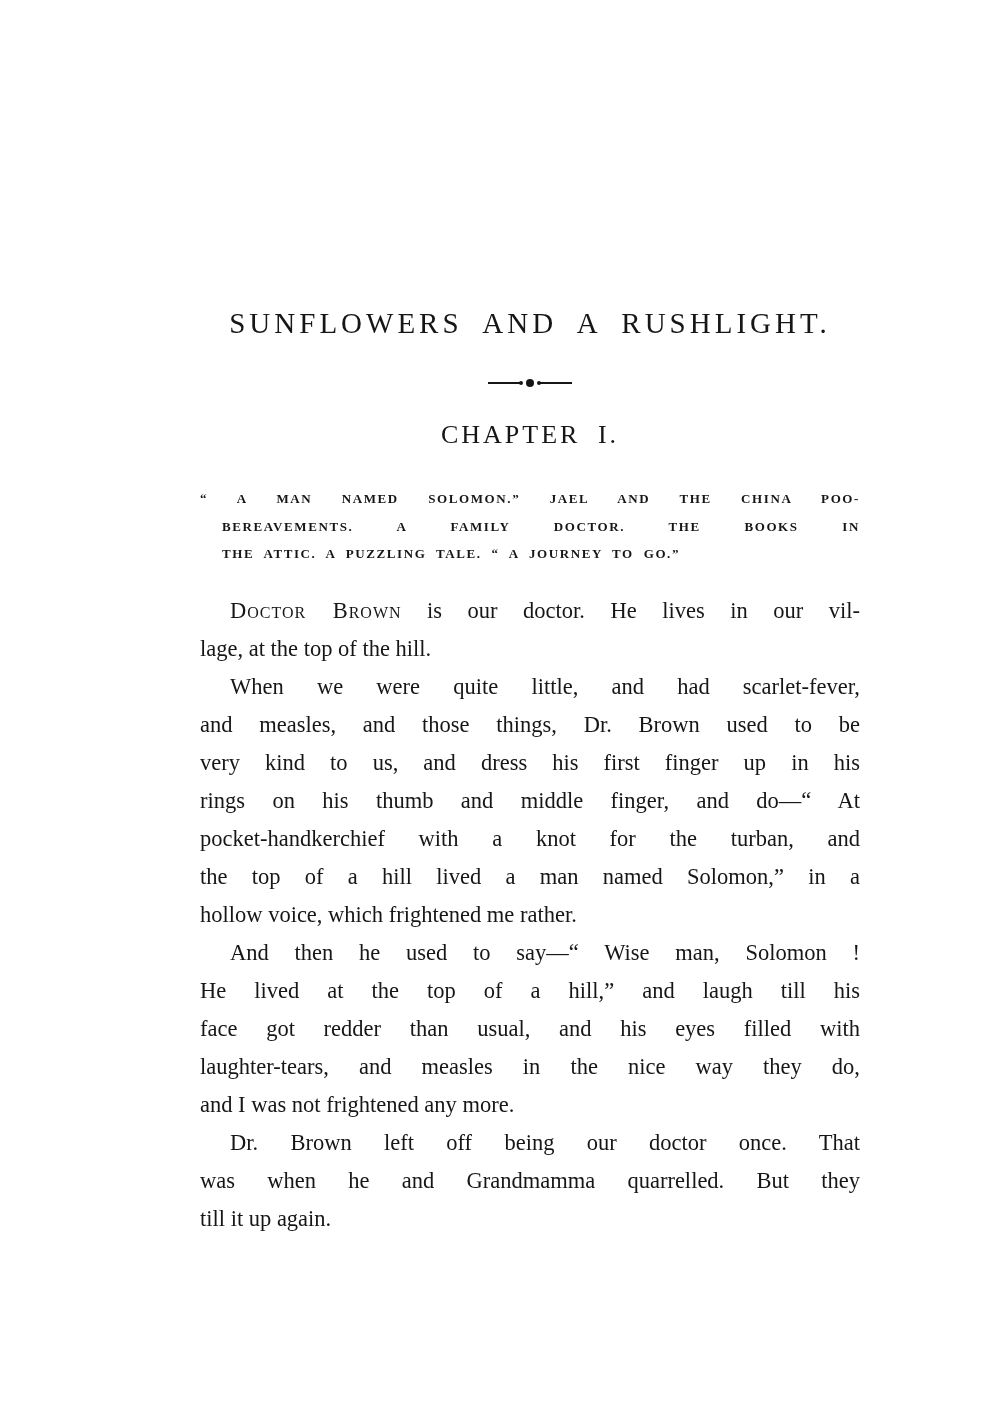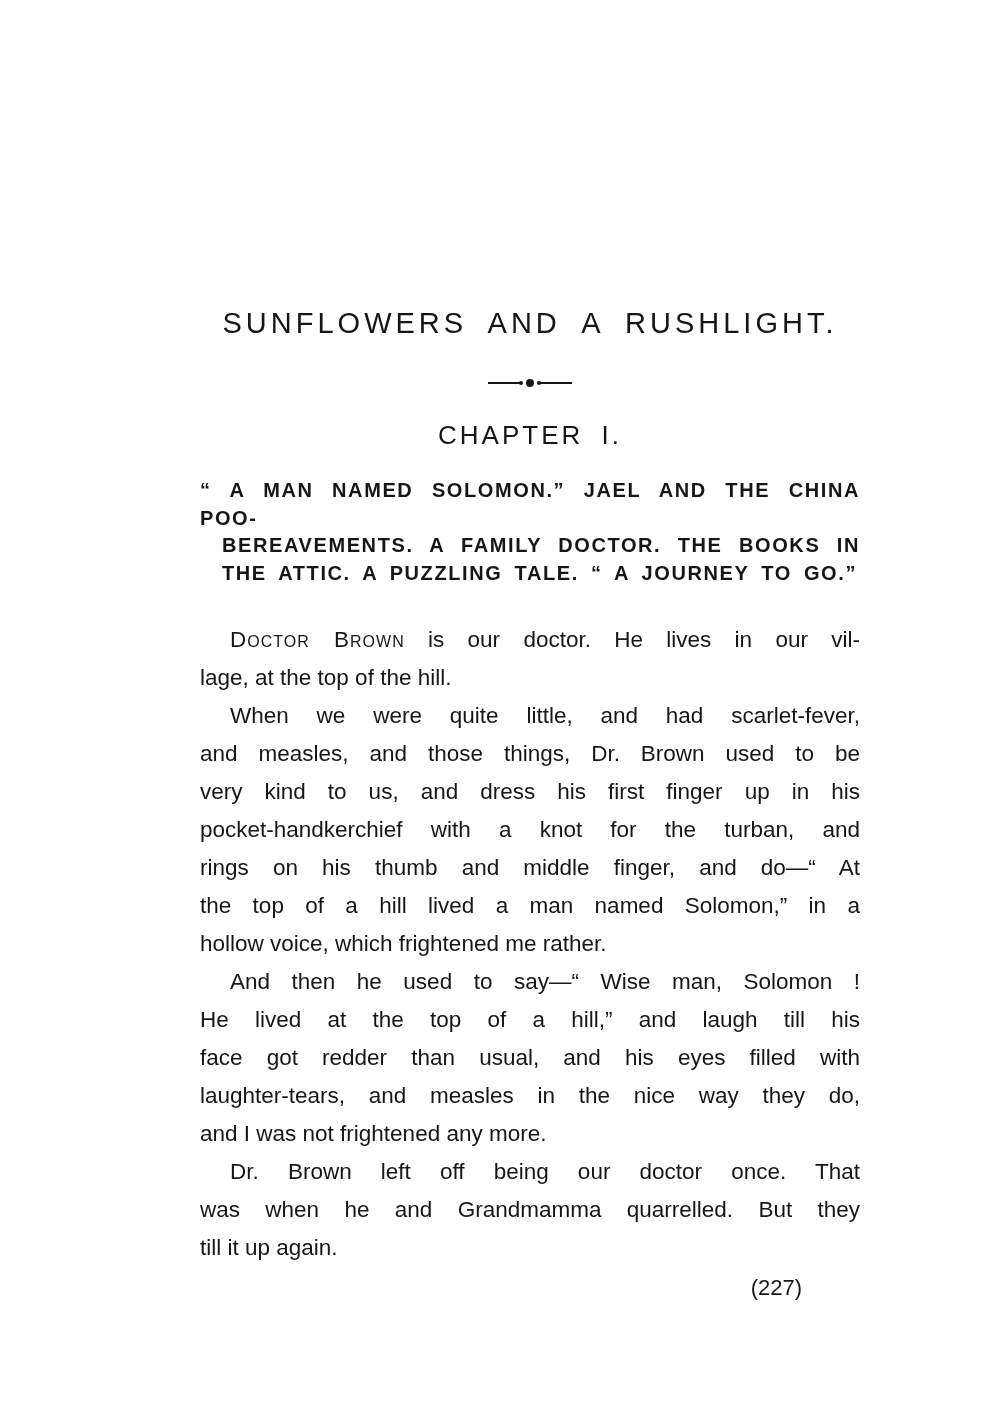--- a/index.html
+++ b/index.html
@@ -9,21 +9,21 @@
     height: 1428px;
     background: #ffffff;
     overflow: hidden;
   }
   .sheet {
     position: relative;
     width: 1000px;
     height: 1428px;
     background: #ffffff;
     color: #161616;
-    font-family: Liberation Sans, sans-serif;
+    font-family: Liberation Serif, serif;
   }
   .content {
     position: absolute;
     left: 200px;
     top: 305px;
     width: 660px;
   }
   .title {
     margin: 0;
     font-size: 29px;
@@ -71,36 +71,36 @@
   .chapter {
     margin: 32px 0 0 0;
     font-size: 26px;
     font-weight: 400;
     letter-spacing: 3px;
     word-spacing: 8px;
     text-align: center;
     line-height: 32px;
   }
   .summary {
-    margin-top: 26px;
-    font-size: 20px;
+    margin-top: 34px;
+    font-size: 13px;
     font-weight: 700;
     letter-spacing: 1.6px;
     word-spacing: 5px;
     line-height: 27.5px;
   }
   .sline {
     padding-left: 22px;
     text-align: justify;
     text-align-last: justify;
   }
   .sline.first { padding-left: 0; }
   .sline.slast { text-align-last: left; }
   .bodytext {
-    margin-top: 34px;
+    margin-top: 24px;
     font-size: 22.5px;
     line-height: 38px;
   }
   .line {
     text-align: justify;
     text-align-last: justify;
   }
   .line.indent { text-indent: 30px; }
   .line.last { text-align-last: left; }
   .smallcaps {
@@ -138,32 +138,31 @@
     </section>
 
     <section class="bodytext">
 
       <div class="line indent"><span class="smallcaps">Doctor Brown</span><span> is our doctor.  He lives in our vil-</span></div>
       <div class="line last">lage, at the top of the hill.</div>
 
       <div class="line indent">When we were quite little, and had scarlet-fever,</div>
       <div class="line">and measles, and those things, Dr. Brown used to be</div>
       <div class="line">very kind to us, and dress his first finger up in his</div>
+      <div class="line">rings on his thumb and middle finger, and do—“ At</div>
       <div class="line">pocket-handkerchief with a knot for the turban, and</div>
-      <div class="line">rings on his thumb and middle finger, and do—“ At</div>
       <div class="line">the top of a hill lived a man named Solomon,” in a</div>
       <div class="line last">hollow voice, which frightened me rather.</div>
 
       <div class="line indent">And then he used to say—“ Wise man, Solomon !</div>
       <div class="line">He lived at the top of a hill,” and laugh till his</div>
       <div class="line">face got redder than usual, and his eyes filled with</div>
       <div class="line">laughter-tears, and measles in the nice way they do,</div>
       <div class="line last">and I was not frightened any more.</div>
 
       <div class="line indent">Dr. Brown left off being our doctor once.  That</div>
       <div class="line">was when he and Grandmamma quarrelled.  But they</div>
       <div class="line last">till it up again.</div>
     </section>
 
-    <div class="folio">(227)</div>
 
   </div>
 </main>
 
 </body></html>

